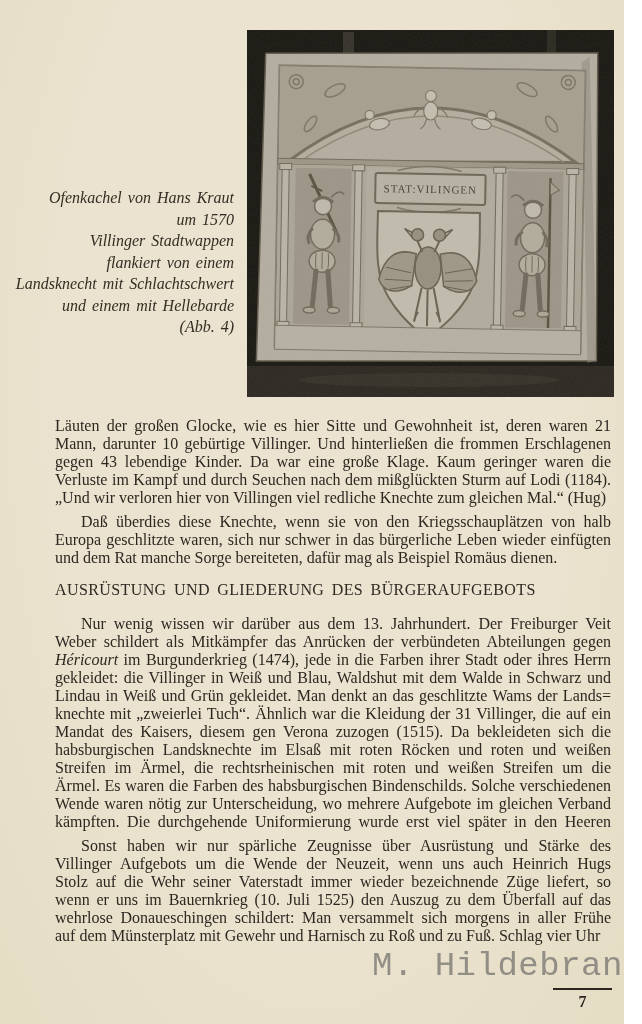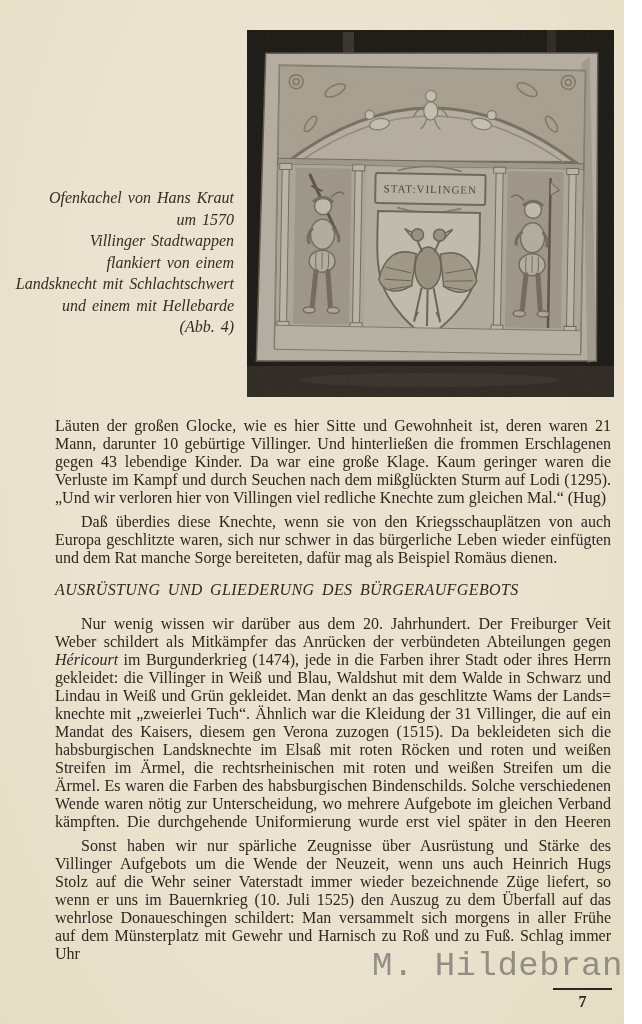--- a/index.html
+++ b/index.html
@@ -35,21 +35,20 @@
     position:absolute; left:55px; top:417px; width:556px;
     font-size:16px; line-height:18px;
     color:#2d2721;
   }
   .para { margin:0 0 6px 0; }
   .para .line { text-align:justify; text-align-last:justify; }
   .para .line.last { text-align-last:auto; }
   .para.indent .line:first-child { text-indent:26px; }
   .section-heading {
     margin:13px 0 15px 0;
-    font-style:italic;
     font-size:16px;
     letter-spacing:0.4px;
     word-spacing:3px;
     color:#2e2923;
     line-height:20px;
   }
 
   
   .watermark {
     position:absolute; left:372px; top:947px;
@@ -217,50 +216,50 @@
       <div class="cap-line">Landsknecht mit Schlachtschwert</div>
       <div class="cap-line">und einem mit Hellebarde</div>
       <div class="cap-line">(Abb. 4)</div>
     </div>
 
   <div class="body-text">
       <div class="para">
         <div class="line">Läuten der großen Glocke, wie es hier Sitte und Gewohnheit ist, deren waren 21</div>
         <div class="line">Mann, darunter 10 gebürtige Villinger. Und hinterließen die frommen Erschlagenen</div>
         <div class="line">gegen 43 lebendige Kinder. Da war eine große Klage. Kaum geringer waren die</div>
-        <div class="line">Verluste im Kampf und durch Seuchen nach dem mißglückten Sturm auf Lodi (1295).</div>
+        <div class="line">Verluste im Kampf und durch Seuchen nach dem mißglückten Sturm auf Lodi (1184).</div>
         <div class="line last">„Und wir verloren hier von Villingen viel redliche Knechte zum gleichen Mal.“ (Hug)</div>
       </div>
       <div class="para indent">
-        <div class="line">Daß überdies diese Knechte, wenn sie von den Kriegsschauplätzen von auch</div>
+        <div class="line">Daß überdies diese Knechte, wenn sie von den Kriegsschauplätzen von halb</div>
         <div class="line">Europa geschlitzte waren, sich nur schwer in das bürgerliche Leben wieder einfügten</div>
         <div class="line last">und dem Rat manche Sorge bereiteten, dafür mag als Beispiel Romäus dienen.</div>
       </div>
       <div class="section-heading">AUSRÜSTUNG UND GLIEDERUNG DES BÜRGERAUFGEBOTS</div>
       <div class="para indent">
-        <div class="line">Nur wenig wissen wir darüber aus dem 20. Jahrhundert. Der Freiburger Veit</div>
+        <div class="line">Nur wenig wissen wir darüber aus dem 13. Jahrhundert. Der Freiburger Veit</div>
         <div class="line">Weber schildert als Mitkämpfer das Anrücken der verbündeten Abteilungen gegen</div>
         <div class="line"><i>Héricourt</i> im Burgunderkrieg (1474), jede in die Farben ihrer Stadt oder ihres Herrn</div>
         <div class="line">gekleidet: die Villinger in Weiß und Blau, Waldshut mit dem Walde in Schwarz und</div>
         <div class="line">Lindau in Weiß und Grün gekleidet. Man denkt an das geschlitzte Wams der Lands=</div>
         <div class="line">knechte mit „zweierlei Tuch“. Ähnlich war die Kleidung der 31 Villinger, die auf ein</div>
         <div class="line">Mandat des Kaisers, diesem gen Verona zuzogen (1515). Da bekleideten sich die</div>
         <div class="line">habsburgischen Landsknechte im Elsaß mit roten Röcken und roten und weißen</div>
         <div class="line">Streifen im Ärmel, die rechtsrheinischen mit roten und weißen Streifen um die</div>
         <div class="line">Ärmel. Es waren die Farben des habsburgischen Bindenschilds. Solche verschiedenen</div>
         <div class="line">Wende waren nötig zur Unterscheidung, wo mehrere Aufgebote im gleichen Verband</div>
         <div class="line">kämpften. Die durchgehende Uniformierung wurde erst viel später in den Heeren</div>
       </div>
       <div class="para indent">
         <div class="line">Sonst haben wir nur spärliche Zeugnisse über Ausrüstung und Stärke des</div>
         <div class="line">Villinger Aufgebots um die Wende der Neuzeit, wenn uns auch Heinrich Hugs</div>
         <div class="line">Stolz auf die Wehr seiner Vaterstadt immer wieder bezeichnende Züge liefert, so</div>
         <div class="line">wenn er uns im Bauernkrieg (10. Juli 1525) den Auszug zu dem Überfall auf das</div>
         <div class="line">wehrlose Donaueschingen schildert: Man versammelt sich morgens in aller Frühe</div>
-        <div class="line last">auf dem Münsterplatz mit Gewehr und Harnisch zu Roß und zu Fuß. Schlag immer Uhr</div>
+        <div class="line last">auf dem Münsterplatz mit Gewehr und Harnisch zu Roß und zu Fuß. Schlag vier Uhr</div>
       </div>
     </div>
 
   <div class="watermark">M. Hildebrandt</div>
 
   <div class="page-rule"></div>
   <div class="page-number">7</div>
 
 </div>
 

